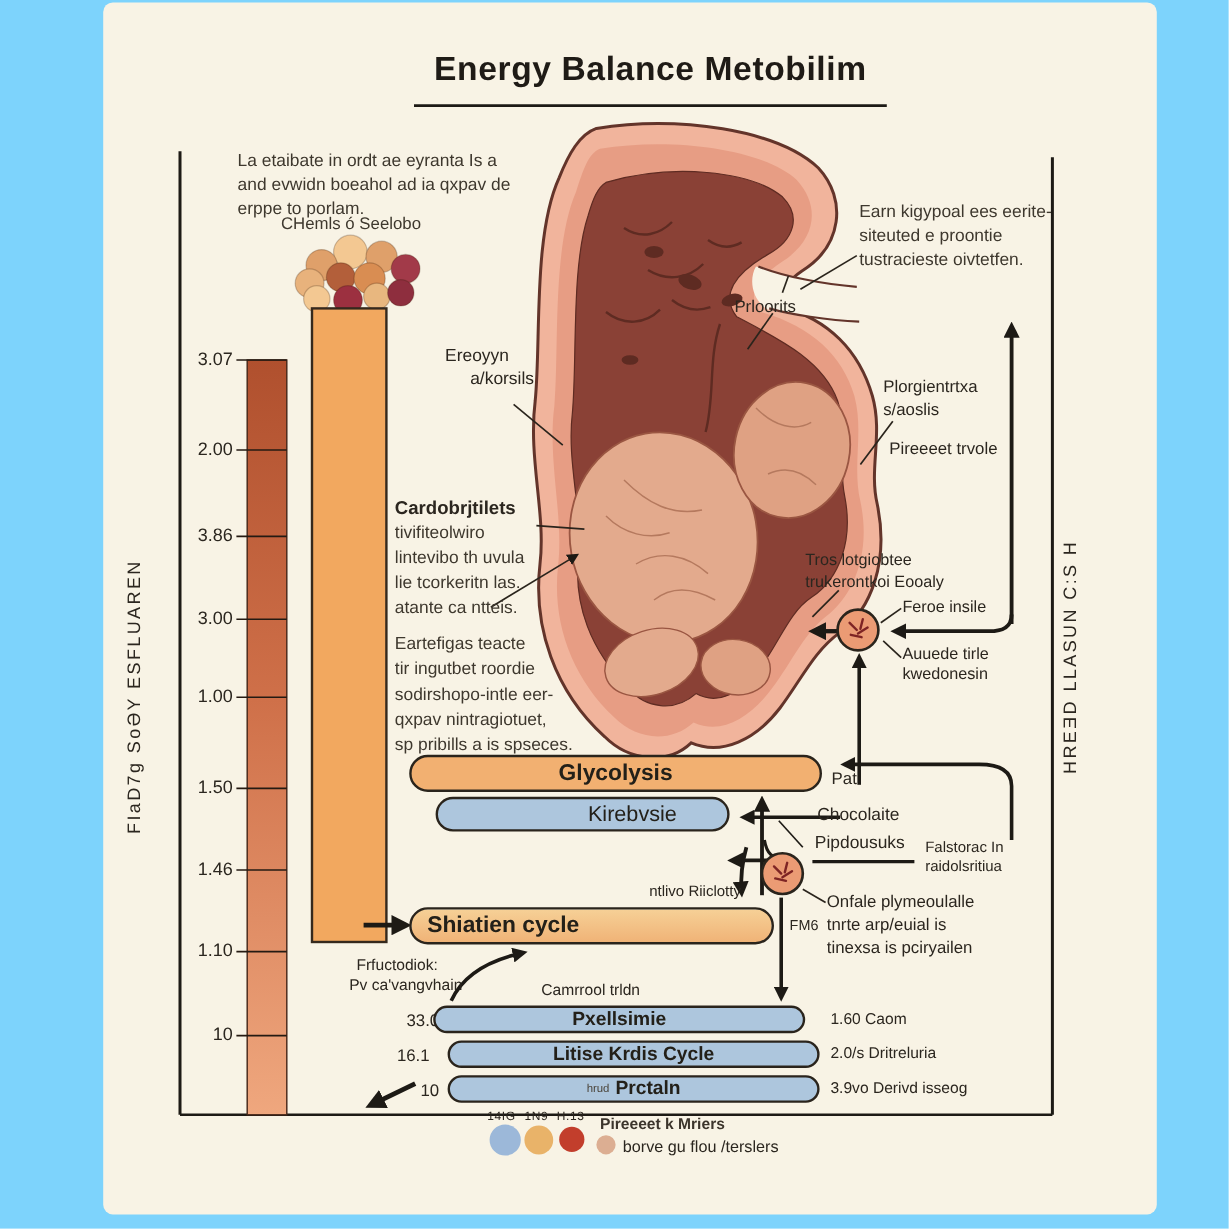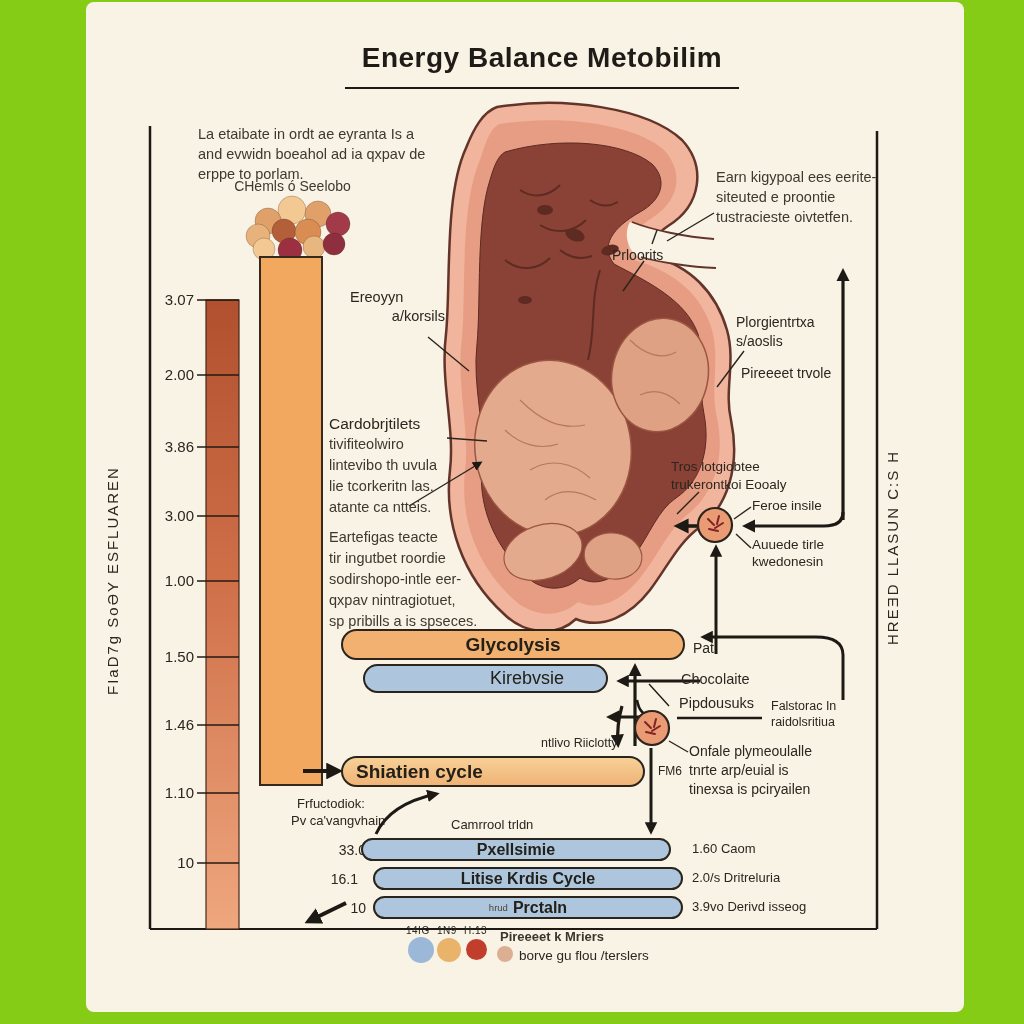--- a/index.html
+++ b/index.html
@@ -1,16 +1,16 @@
 <!DOCTYPE html>
 <html><head>
 <meta charset="utf-8">
 <style>
   html,body{margin:0;padding:0;background:#fff}
-  .page{position:relative;width:1024px;height:1024px;background:#84cc16;
+  .page{position:relative;width:1024px;height:1024px;background:#7dd3fc;
         font-family:"Liberation Sans",sans-serif;color:#2b261f;overflow:hidden}
   .panel{position:absolute;left:86px;top:2px;width:878px;height:1010px;background:#f8f3e5;border-radius:8px}
   svg.overlay{position:absolute;left:0;top:0}
   .t{position:absolute;white-space:nowrap}
   .pill{position:absolute;display:flex;align-items:center;border:2.5px solid #2a241c;
         box-sizing:border-box;color:#232019}
   .pill.blue{background:#adc6dd}
   .pill.orange{background:#f2b071}
   .vtext{position:absolute;writing-mode:vertical-rl;transform:rotate(180deg);
          font-size:15px;letter-spacing:2px;color:#2b261f}
@@ -192,36 +192,36 @@
   <div class="t" style="left:150px;top:507px;width:44px;text-align:right;font-size:15px">3.00</div>
   <div class="t" style="left:150px;top:572px;width:44px;text-align:right;font-size:15px">1.00</div>
   <div class="t" style="left:150px;top:648px;width:44px;text-align:right;font-size:15px">1.50</div>
   <div class="t" style="left:150px;top:716px;width:44px;text-align:right;font-size:15px">1.46</div>
   <div class="t" style="left:150px;top:784px;width:44px;text-align:right;font-size:15px">1.10</div>
   <div class="t" style="left:150px;top:854px;width:44px;text-align:right;font-size:15px">10</div>
 
   <div class="vtext" style="left:104px;top:395px;height:300px">FIaD7g SoƏY ESFLUAREN</div>
   <div class="vtext" style="left:884px;top:420px;height:225px">HREƎD LLASUN C:S H</div>
 
-  <div class="t" style="left:350px;top:289px;width:95px;text-align:left;font-size:14.5px">Ereoyyn</div>
+  <div class="t" style="left:350px;top:289px;width:95px;text-align:center;font-size:14.5px">Ereoyyn</div>
   <div class="t" style="left:350px;top:308px;width:95px;text-align:right;font-size:14.5px">a/korsils</div>
   <div class="t" style="left:612px;top:247px;font-size:14px">Prloorits</div>
   <div class="t para" style="left:716px;top:167px">Earn kigypoal ees eerite-</div>
   <div class="t para" style="left:716px;top:187px">siteuted e proontie</div>
   <div class="t para" style="left:716px;top:207px">tustracieste oivtetfen.</div>
   <div class="t" style="left:736px;top:314px;font-size:14px">Plorgientrtxa</div>
   <div class="t" style="left:736px;top:333px;font-size:14px">s/aoslis</div>
   <div class="t" style="left:741px;top:365px;font-size:14px">Pireeeet trvole</div>
   <div class="t" style="left:671px;top:459px;font-size:13.5px">Tros lotgiobtee</div>
   <div class="t" style="left:671px;top:477px;font-size:13.5px">trukerontkoi Eooaly</div>
   <div class="t" style="left:752px;top:498px;font-size:13.5px">Feroe insile</div>
   <div class="t" style="left:752px;top:537px;font-size:13.5px">Auuede tirle</div>
   <div class="t" style="left:752px;top:554px;font-size:13.5px">kwedonesin</div>
 
-  <div class="t" style="left:329px;top:415px;font-size:15.5px;font-weight:normal">Cardobrjtilets</div>
+  <div class="t" style="left:329px;top:415px;font-size:15.5px;font-weight:bold">Cardobrjtilets</div>
   <div class="t" style="left:329px;top:436px;font-size:14.5px;color:#3e382e">tivifiteolwiro</div>
   <div class="t" style="left:329px;top:457px;font-size:14.5px;color:#3e382e">lintevibo th uvula</div>
   <div class="t" style="left:329px;top:478px;font-size:14.5px;color:#3e382e">lie tcorkeritn las.</div>
   <div class="t" style="left:329px;top:499px;font-size:14.5px;color:#3e382e">atante ca ntteis.</div>
   <div class="t" style="left:329px;top:529px;font-size:14.5px;color:#3e382e">Eartefigas teacte</div>
   <div class="t" style="left:329px;top:550px;font-size:14.5px;color:#3e382e">tir ingutbet roordie</div>
   <div class="t" style="left:329px;top:571px;font-size:14.5px;color:#3e382e">sodirshopo-intle eer-</div>
   <div class="t" style="left:329px;top:592px;font-size:14.5px;color:#3e382e">qxpav nintragiotuet,</div>
   <div class="t" style="left:329px;top:613px;font-size:14.5px;color:#3e382e">sp pribills a is spseces.</div>
 

